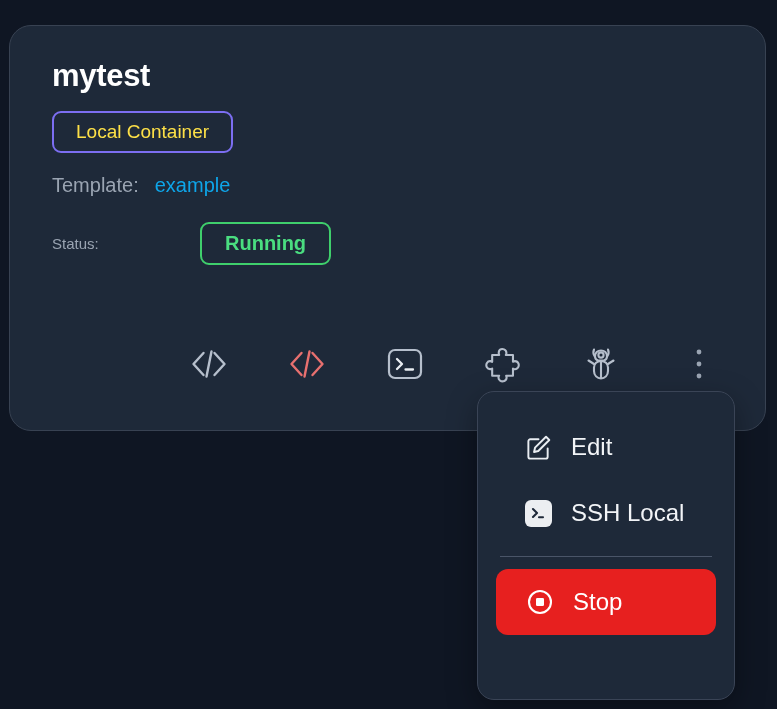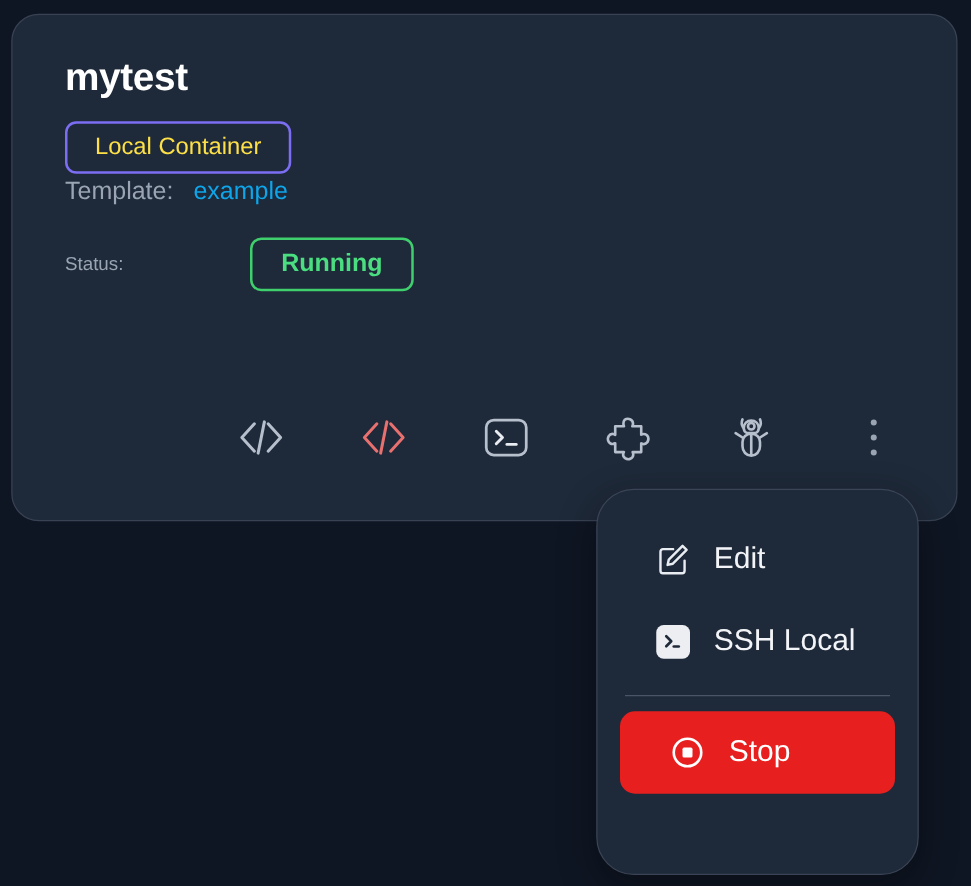--- a/index.html
+++ b/index.html
@@ -15,21 +15,21 @@
     background: #0f1623;
     font-family: "Liberation Sans", sans-serif;
     position: relative;
     -webkit-font-smoothing: antialiased;
   }
 
   
   .card {
     position: absolute;
     left: 9px;
-    top: 11px;
+    top: 25px;
     width: 757px;
     height: 406px;
     background: #1e2939;
     border: 1px solid #384252;
     border-radius: 22px;
     padding: 34px 0 0 0;
   }
 
   .card-title {
     font-size: 31px;
@@ -51,21 +51,21 @@
     border-radius: 9px;
     color: #fde047;
     font-size: 19px;
     padding: 9px 22px 10px 22px;
     line-height: 1;
     background: transparent;
   }
 
   .meta-row {
     margin-left: 42px;
-    margin-top: 4px;
+    margin-top: 22px;
     display: flex;
     align-items: center;
     gap: 16px;
   }
 
   .meta-label {
     color: #9aa4b2;
     font-size: 20px;
     line-height: 1;
   }
@@ -127,21 +127,21 @@
 
   
   .menu {
     position: absolute;
     left: 477px;
     top: 391px;
     width: 258px;
     height: 309px;
     background: #1e2939;
     border: 1px solid #3a4456;
-    border-radius: 30px;
+    border-radius: 17px;
     padding: 22px 18px;
     display: flex;
     flex-direction: column;
     box-shadow: 0 10px 30px rgba(0,0,0,0.35);
   }
 
   .menu-item {
     display: flex;
     align-items: center;
     gap: 19px;
@@ -170,21 +170,21 @@
     height: 1px;
     background: #4a5568;
     margin: 10px 4px 12px 4px;
   }
 
   .menu-action {
     display: flex;
     align-items: center;
     gap: 19px;
     height: 66px;
-    padding-left: 40px;
+    padding-left: 30px;
     background: #e7201f;
     border: none;
     border-radius: 12px;
     cursor: pointer;
     width: 100%;
   }
 
   .menu-action-label {
     color: #ffffff;
     font-size: 24px;

